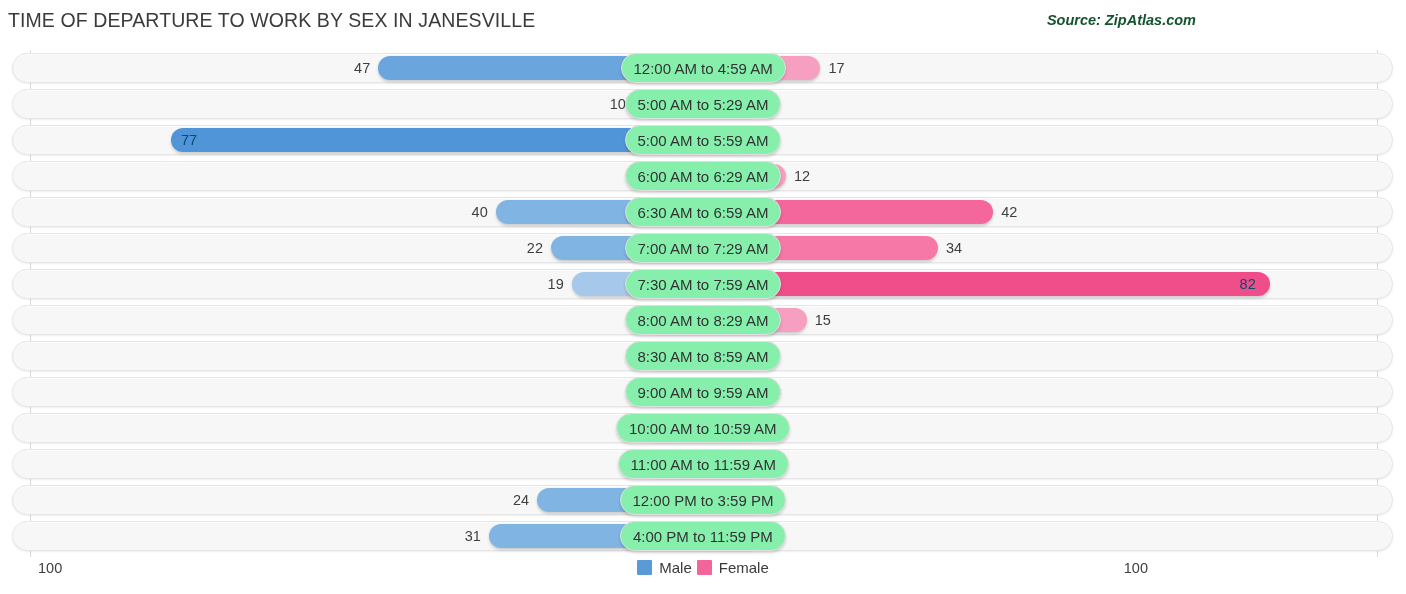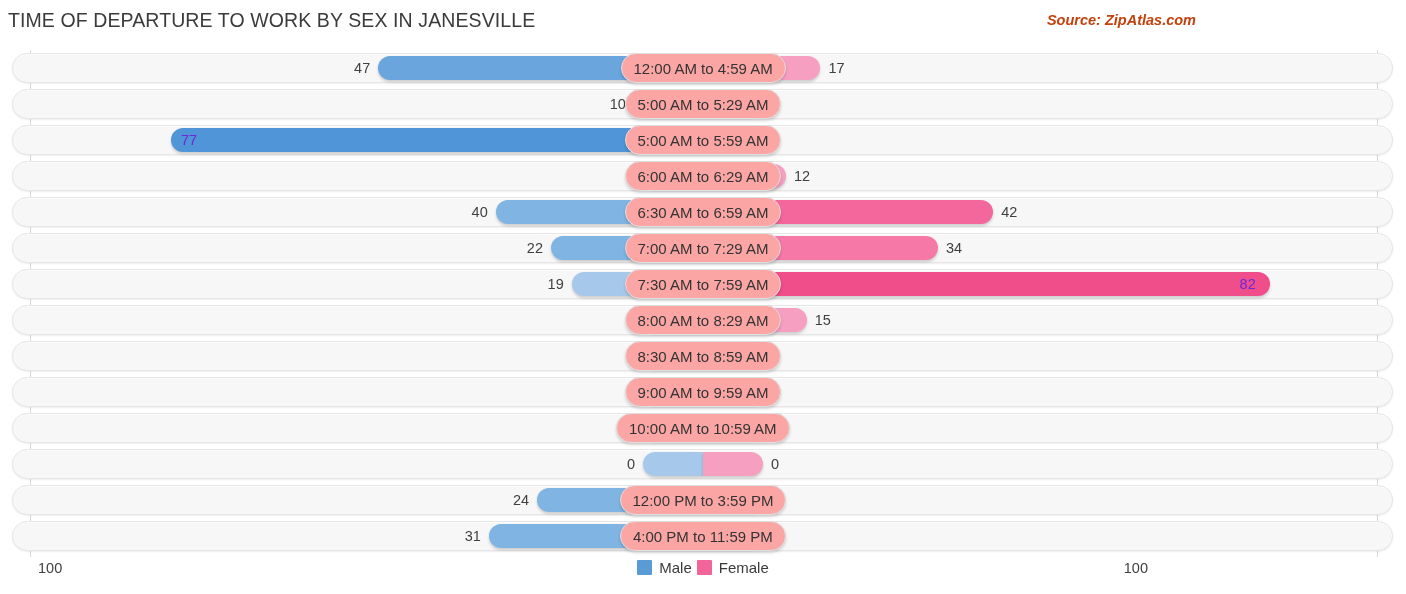--- a/index.html
+++ b/index.html
@@ -33,21 +33,21 @@
     color: #3b3b3b;
     white-space: nowrap;
   }
   #source-label {
     position: absolute;
     right: 10px;
     top: 12px;
     font-size: 14.5px;
     font-style: italic;
     font-weight: 700;
-    color: #c2410c;
+    color: #14532d;
     white-space: nowrap;
   }
 
   
   #plot {
     position: absolute;
     left: 0;
     top: 50px;
     width: 1406px;
     height: 494px;
@@ -103,31 +103,31 @@
     top: 3px;
     height: 24px;
     line-height: 24px;
     font-size: 14.5px;
     color: #3f3f3f;
     white-space: nowrap;
   }
   .val-male   { text-align: right; }
   .val-female { text-align: left; }
   .val.inside {
-    color: #6d28d9;
+    color: #0c4a6e;
     font-size: 14.5px;
   }
 
   
   .cat-pill {
     position: absolute;
     top: 0px;
     height: 30px;
     line-height: 30px;
-    background: #fca5a5;
+    background: #86efac;
     border: 1px solid #dfdfdf;
     border-radius: 16px;
     box-shadow: 0 2px 3px rgba(0,0,0,0.16);
     font-size: 15px;
     color: #333333;
     text-align: right;
     white-space: nowrap;
     box-sizing: border-box;
     z-index: 3;
     padding: 0 12px;
@@ -275,20 +275,21 @@
         <div class="bar bar-female" style="background: rgb(247, 159, 192); left: 691px; width: 60px;"></div>
         <div class="val val-female" style="left: 759px;">3</div>
         <div class="cat-pill" style="left: 604px;">10:00 AM to 10:59 AM</div>
       </div>
       <div class="row" style="top: 399px; visibility: visible;">
         <div class="track"></div>
         <div class="bar bar-male" style="background: rgb(166, 200, 234); right: 690px; width: 60px;"></div>
         <div class="val val-male" style="right: 758px;">0</div>
         <div class="bar bar-female" style="background: rgb(247, 159, 192); left: 691px; width: 60px;"></div>
         <div class="val val-female" style="left: 759px;">0</div>
+        <div class="cat-pill" style="left: 605.5px;">11:00 AM to 11:59 AM</div>
       </div>
       <div class="row" style="top: 435px; visibility: visible;">
         <div class="track"></div>
         <div class="bar bar-male" style="background: rgb(127, 180, 227); right: 690px; width: 165.84px;"></div>
         <div class="val val-male" style="right: 863.84px;">24</div>
         <div class="bar bar-female" style="background: rgb(247, 159, 192); left: 691px; width: 62.19px;"></div>
         <div class="val val-female" style="left: 761.19px;">9</div>
         <div class="cat-pill" style="left: 607.5px;">12:00 PM to 3:59 PM</div>
       </div>
       <div class="row" style="top: 471px; visibility: visible;">

